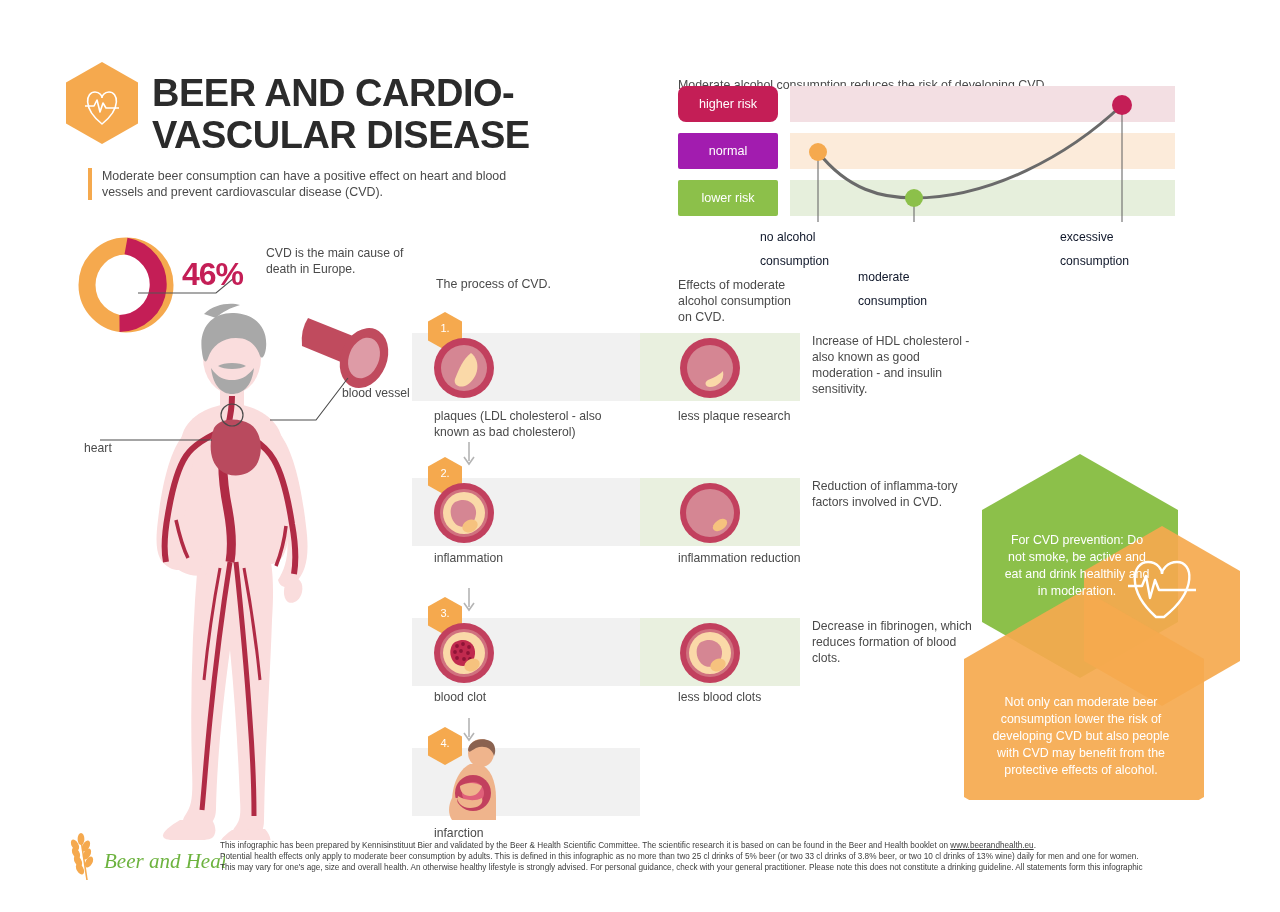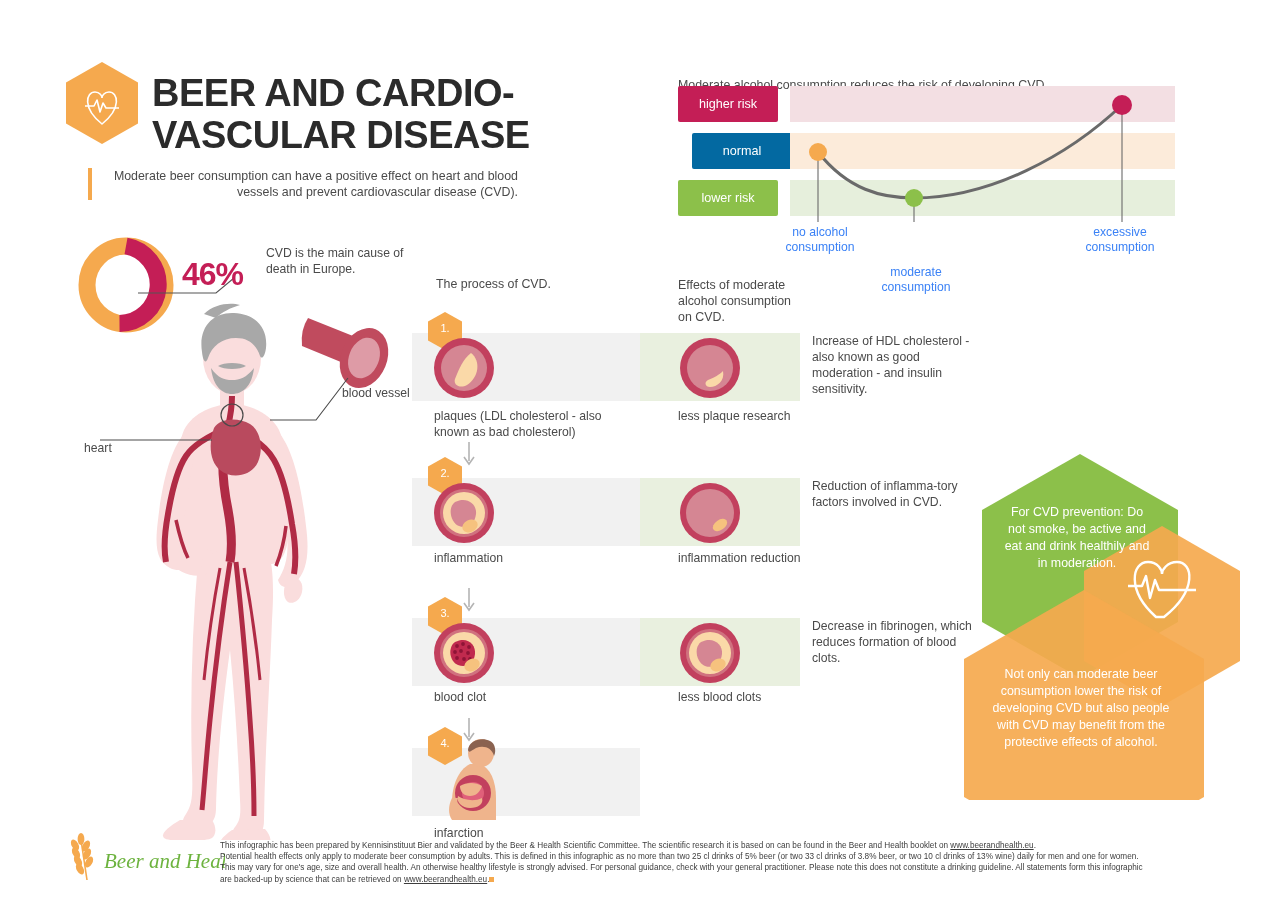--- a/index.html
+++ b/index.html
@@ -9,43 +9,43 @@
     color:#3d3d3d;position:relative;
   }
   .abs{position:absolute;}
 
   
   #hex-logo{left:66px;top:62px;width:72px;height:82px;}
   #title{left:152px;top:72px;width:420px;font-size:38px;line-height:42px;
     font-weight:bold;letter-spacing:-0.5px;color:#2b2b2b;}
   #subtitle-wrap{left:88px;top:168px;width:430px;display:flex;}
   #subtitle-bar{width:4px;background:#F5A94E;flex:0 0 4px;}
-  #subtitle{padding-left:10px;font-size:12.4px;line-height:16px;color:#4a4a4a;text-align:right;}
+  #subtitle{padding-left:10px;font-size:12.4px;line-height:16px;color:#4a4a4a;}
 
   
   #donut{left:74px;top:233px;width:104px;height:104px;}
   #donut-leader{left:138px;top:276px;width:112px;height:22px;}
   #pct{left:182px;top:256px;font-size:32px;font-weight:bold;color:#C41E56;letter-spacing:-1px;}
   #donut-note{left:266px;top:245px;width:140px;font-size:12.2px;line-height:16px;color:#4a4a4a;}
 
   
   #figure{left:80px;top:300px;width:320px;height:540px;}
   #lbl-heart{left:84px;top:441px;font-size:12.2px;color:#4a4a4a;}
   #lbl-vessel{left:342px;top:386px;font-size:12.2px;line-height:15px;color:#4a4a4a;}
 
   
   #chart-title{left:678px;top:78px;font-size:12.4px;color:#4a4a4a;}
   .risk-label{position:absolute;left:678px;width:100px;height:36px;border-radius:2px;
     color:#ffffff;font-size:12.6px;display:flex;align-items:center;justify-content:center;}
   .risk-track{position:absolute;left:790px;width:385px;height:36px;}
-  #rl0{top:86px;background:#C41E56;}  #rt0{top:86px;background:#F3DFE3;}
-  #rl1{top:133px;background:#0369a1;margin-left:14px;} #rt1{top:133px;background:#FCEBDA;}
+  #rl0{top:86px;background:#C41E56;border-radius:8px;}  #rt0{top:86px;background:#F3DFE3;}
+  #rl1{top:133px;background:#a21caf;} #rt1{top:133px;background:#FCEBDA;}
   #rl2{top:180px;background:#8CC04A;} #rt2{top:180px;background:#E6EFDC;}
   #risk-curve{left:790px;top:86px;width:390px;height:145px;}
-  .risk-xlabel{position:absolute;font-size:12.2px;line-height:15px;text-align:center;color:#3b82f6;}
+  .risk-xlabel{position:absolute;font-size:12.2px;line-height:24px;color:#0f172a;}
   #xl0{left:760px;top:225px;width:120px;}
   #xl1{left:858px;top:225px;width:116px;margin-top:40px;}
   #xl2{left:1060px;top:225px;width:120px;}
 
   
   #col-head-left{left:436px;top:277px;font-size:12.4px;color:#4a4a4a;}
   #col-head-right{left:678px;top:277px;width:118px;font-size:12.4px;line-height:16px;color:#4a4a4a;}
 
   .band-gray{position:absolute;left:412px;width:228px;height:68px;background:#F1F1F1;}
   .band-green{position:absolute;left:640px;width:160px;height:68px;background:#E9F0DF;}
@@ -77,21 +77,21 @@
   #e3{top:618px;}
   #a3{top:718px;}
   
   #b4g{top:748px;width:228px;height:68px;}
   #h4{left:428px;top:727px;}
   #fig4{left:440px;top:738px;width:78px;height:82px;}
   #c4{left:434px;top:825px;width:200px;}
 
   
   #hexes{left:950px;top:440px;width:290px;height:360px;}
-  .hex-text{position:absolute;color:#ffffff;text-align:center;font-size:12.4px;line-height:17px;}
+  .hex-text{position:absolute;color:#ffffff;text-align:center;font-size:12.4px;line-height:17px;margin-top:28px;}
   #hex-green-text{left:1002px;top:504px;width:150px;}
   #hex-orange-text{left:988px;top:666px;width:186px;}
 
   
   #logo-bh{left:60px;top:830px;width:165px;height:52px;}
   #footer{left:220px;top:840px;width:1010px;font-size:8.2px;line-height:11.2px;color:#3d3d3d;}
   #footer u{text-decoration:underline;text-align:center;}
   .osq{display:inline-block;width:5px;height:5px;background:#F5A94E;vertical-align:baseline;}
 </style>
 </head>
@@ -331,16 +331,13 @@
   </g>
   <text x="44" y="38" fill="#6DB33F" font-size="21" font-style="italic" font-family="Liberation Serif, serif">Beer and Health</text>
 </svg>
 
 <div class="abs" id="footer">
   <div>
     <span>This infographic has been prepared by Kennisinstituut Bier and validated by the Beer &amp; Health Scientific Committee. The scientific research it is based on can be found in the Beer and Health booklet on </span><u>www.beerandhealth.eu</u><span>.</span>
   </div>
   <div>Potential health effects only apply to moderate beer consumption by adults. This is defined in this infographic as no more than two 25 cl drinks of 5% beer (or two 33 cl drinks of 3.8% beer, or two 10 cl drinks of 13% wine) daily for men and one for women.</div>
   <div>This may vary for one's age, size and overall health. An otherwise healthy lifestyle is strongly advised. For personal guidance, check with your general practitioner. Please note this does not constitute a drinking guideline. All statements form this infographic</div>
-  <div>
-    <span>are backed-up by science that can be retrieved on </span><u>www.beerandhealth.eu</u><span>.</span><span class="osq"></span>
-  </div>
 </div>
 
 </body></html>

